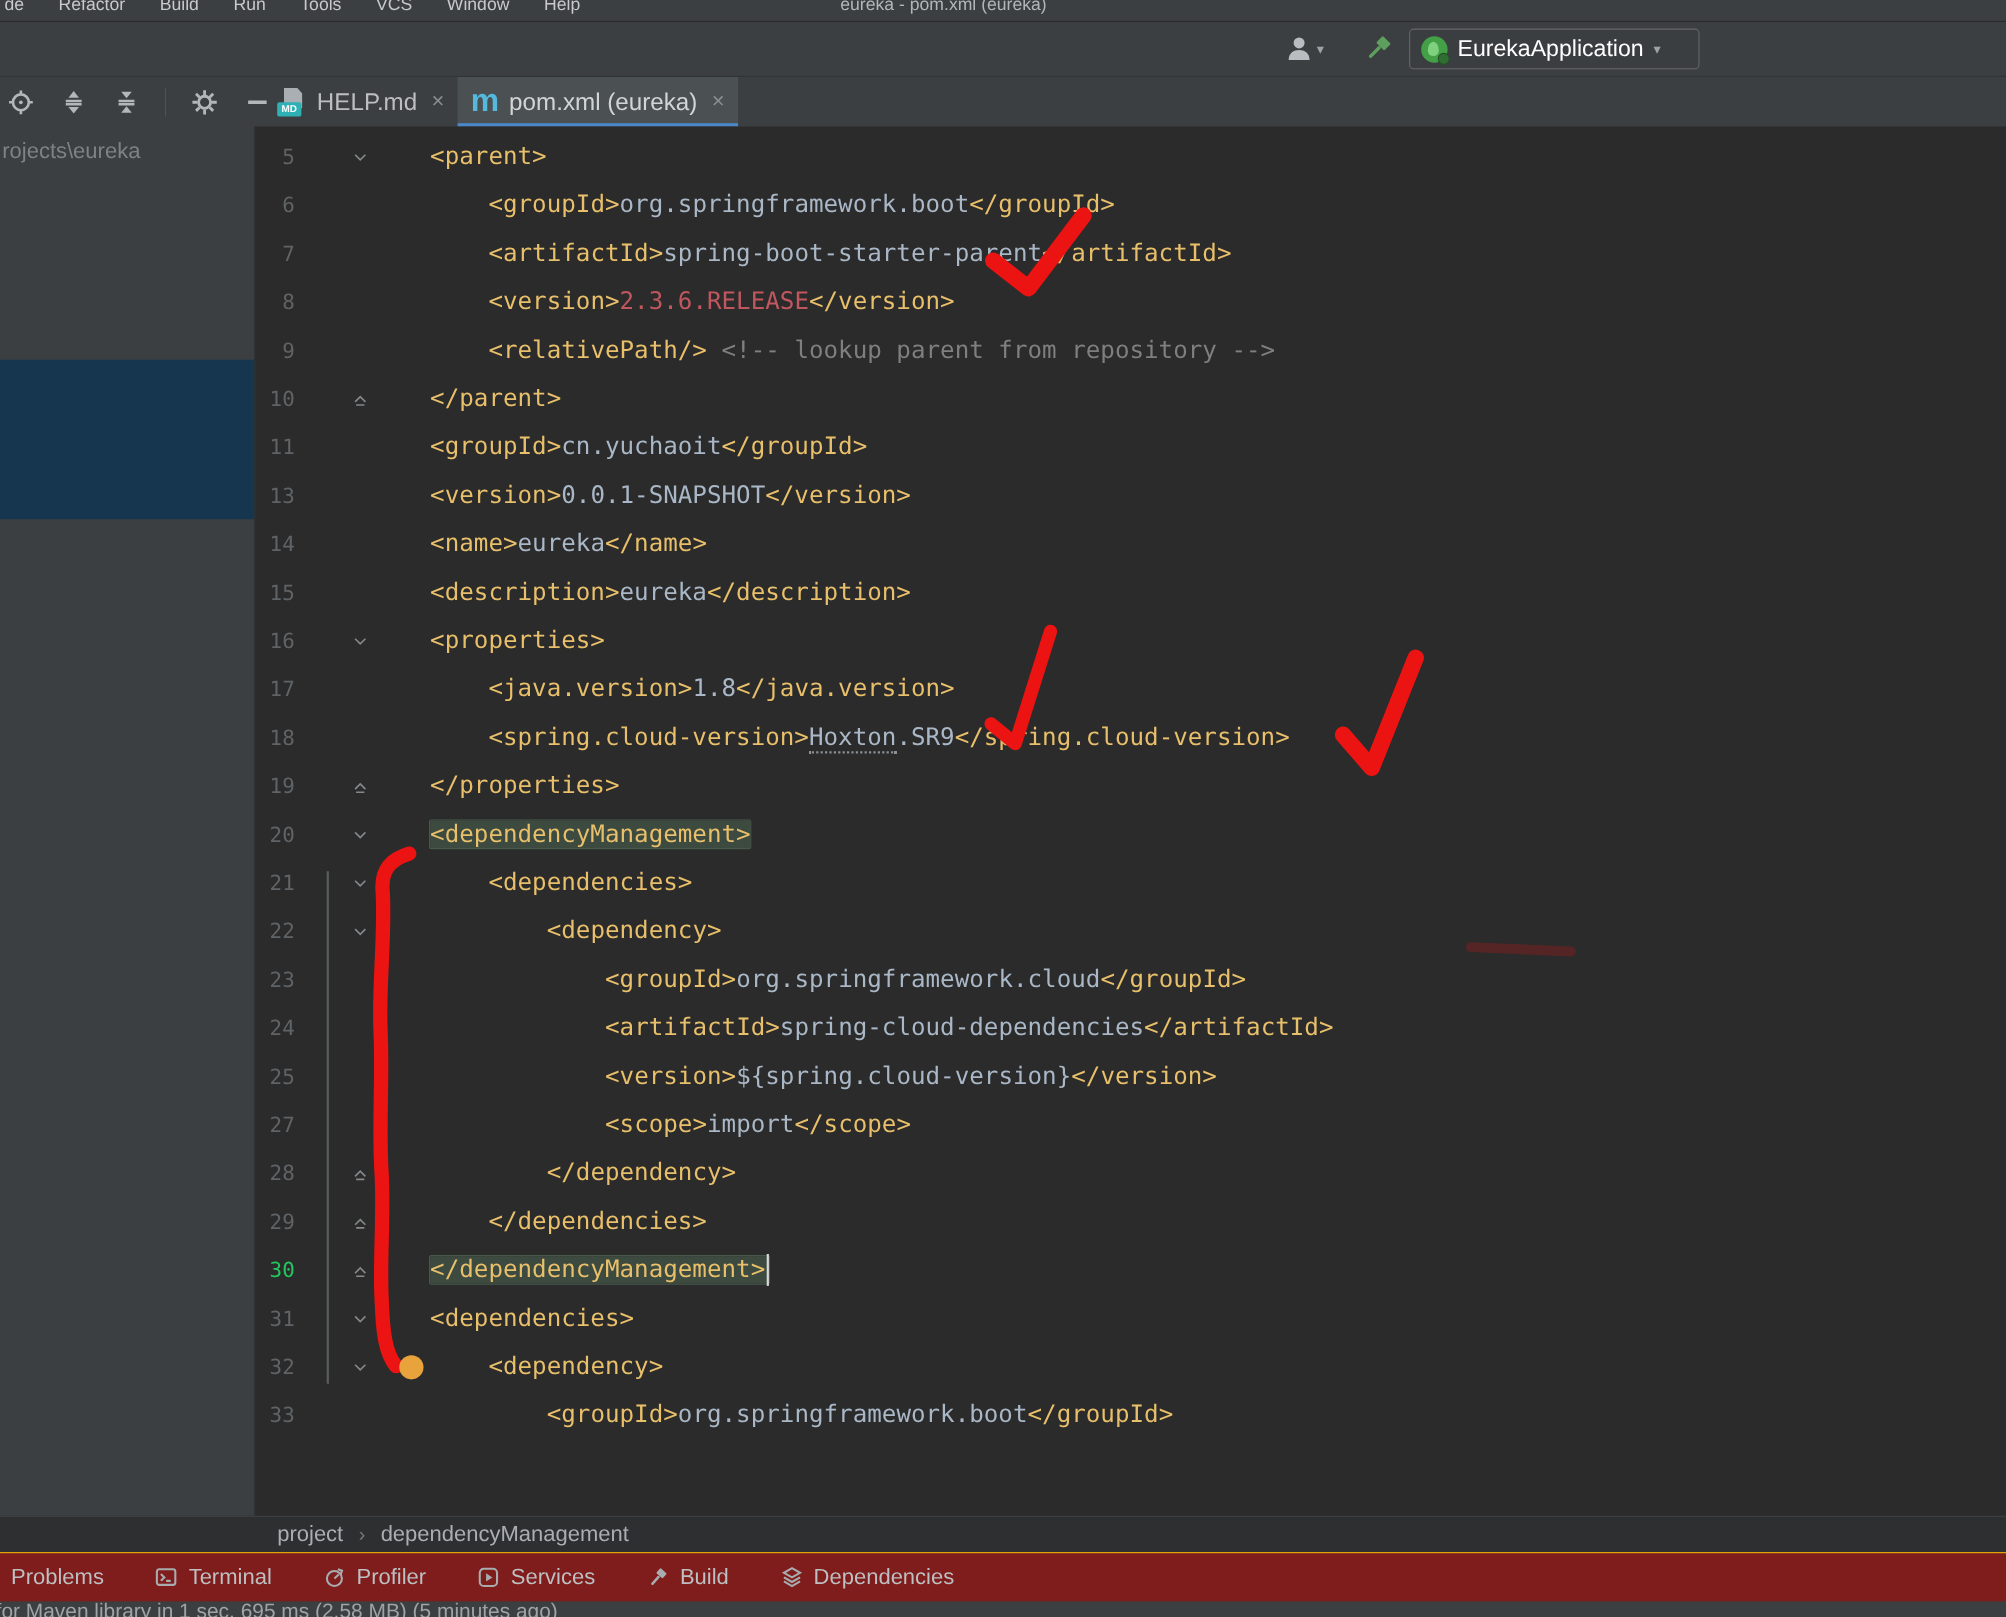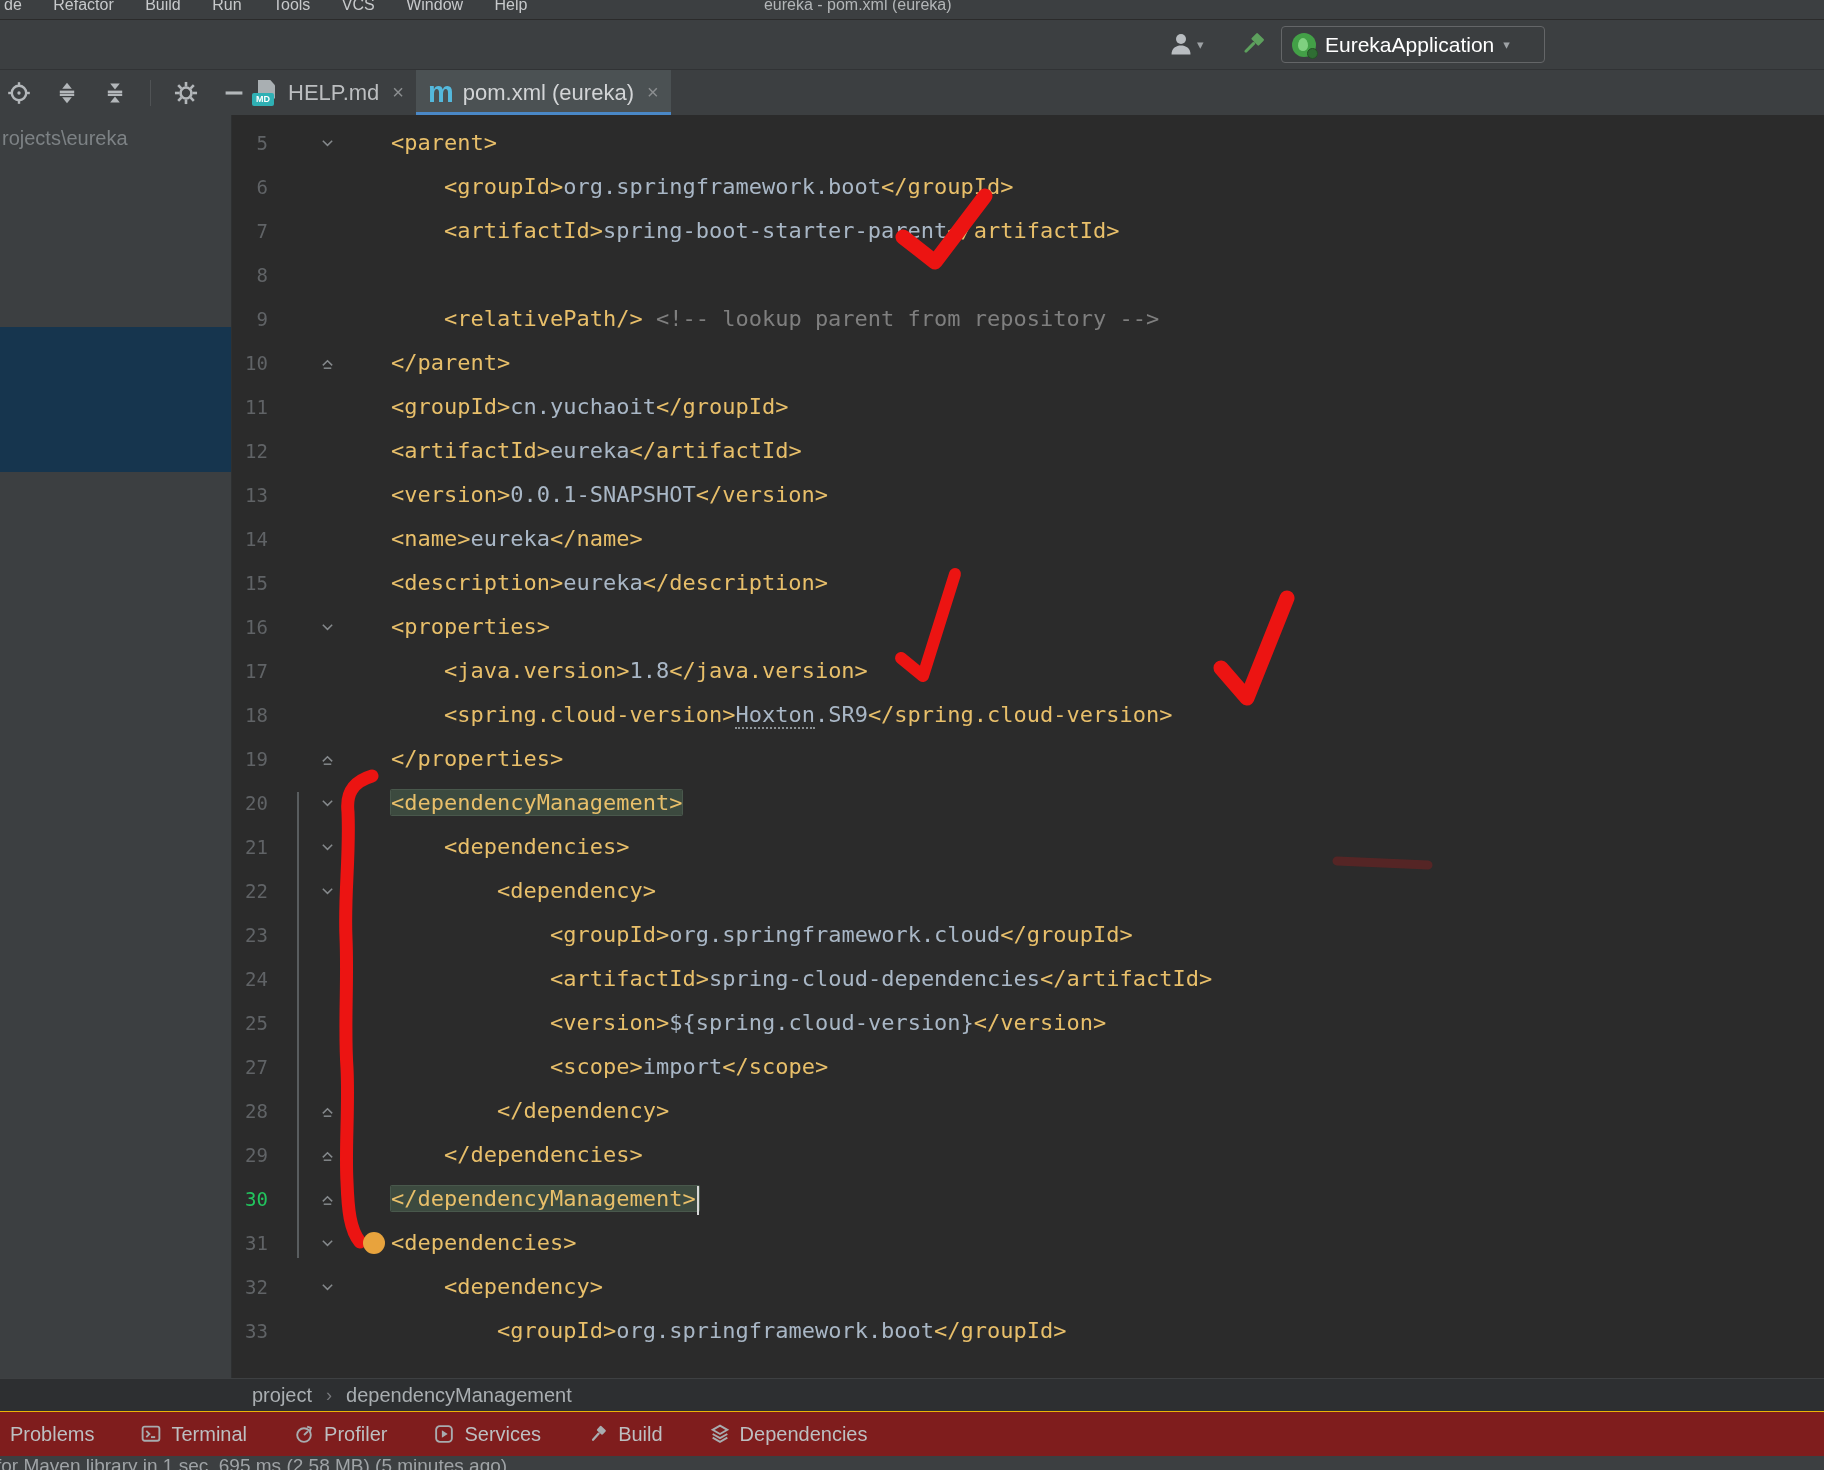--- a/index.html
+++ b/index.html
@@ -191,28 +191,27 @@
     <div class="proj-selection"></div>
   </div>
 
   <div class="editor">
     <div id="editor-code">
         <div class="line"><span class="ln">5</span><span class="fold"><svg viewBox="0 0 16 16" width="15" height="15">
               <polyline points="3,5 8,10 13,5"></polyline>
             </svg></span><span class="code" style="padding-left: 0px;"><span class="sg-tag">&lt;parent&gt;</span></span></div>
         <div class="line"><span class="ln">6</span><span class="fold"></span><span class="code" style="padding-left: 53px;"><span class="sg-tag">&lt;groupId&gt;</span><span class="sg-txt">org.springframework.boot</span><span class="sg-tag">&lt;/groupId&gt;</span></span></div>
         <div class="line"><span class="ln">7</span><span class="fold"></span><span class="code" style="padding-left: 53px;"><span class="sg-tag">&lt;artifactId&gt;</span><span class="sg-txt">spring-boot-starter-parent</span><span class="sg-tag">&lt;/artifactId&gt;</span></span></div>
-        <div class="line"><span class="ln">8</span><span class="fold"></span></div>
+        <div class="line"><span class="ln">8</span><span class="fold"></span><span class="code" style="padding-left: 53px;"><span class="sg-tag">&lt;version&gt;</span><span class="sg-err">2.3.6.RELEASE</span><span class="sg-tag">&lt;/version&gt;</span></span></div>
         <div class="line"><span class="ln">9</span><span class="fold"></span><span class="code" style="padding-left: 53px;"><span class="sg-tag">&lt;relativePath/&gt;</span><span class="sg-txt"> </span><span class="sg-cmt">&lt;!-- lookup parent from repository --&gt;</span></span></div>
         <div class="line"><span class="ln">10</span><span class="fold"><svg viewBox="0 0 16 16" width="15" height="15">
               <polyline points="3,10 8,5 13,10"></polyline>
               <line x1="4" y1="13" x2="12" y2="13"></line>
             </svg></span><span class="code" style="padding-left: 0px;"><span class="sg-tag">&lt;/parent&gt;</span></span></div>
         <div class="line"><span class="ln">11</span><span class="fold"></span><span class="code" style="padding-left: 0px;"><span class="sg-tag">&lt;groupId&gt;</span><span class="sg-txt">cn.yuchaoit</span><span class="sg-tag">&lt;/groupId&gt;</span></span></div>
-        <div class="line"><span class="ln">12</span><span class="fold"></span><span class="code" style="padding-left: 0px;"><span class="sg-tag">&lt;artifactId&gt;</span><span class="sg-txt">eureka</span><span class="sg-tag">&lt;/artifactId&gt;</span></span></div>
         <div class="line"><span class="ln">13</span><span class="fold"></span><span class="code" style="padding-left: 0px;"><span class="sg-tag">&lt;version&gt;</span><span class="sg-txt">0.0.1-SNAPSHOT</span><span class="sg-tag">&lt;/version&gt;</span></span></div>
         <div class="line"><span class="ln">14</span><span class="fold"></span><span class="code" style="padding-left: 0px;"><span class="sg-tag">&lt;name&gt;</span><span class="sg-txt">eureka</span><span class="sg-tag">&lt;/name&gt;</span></span></div>
         <div class="line"><span class="ln">15</span><span class="fold"></span><span class="code" style="padding-left: 0px;"><span class="sg-tag">&lt;description&gt;</span><span class="sg-txt">eureka</span><span class="sg-tag">&lt;/description&gt;</span></span></div>
         <div class="line"><span class="ln">16</span><span class="fold"><svg viewBox="0 0 16 16" width="15" height="15">
               <polyline points="3,5 8,10 13,5"></polyline>
             </svg></span><span class="code" style="padding-left: 0px;"><span class="sg-tag">&lt;properties&gt;</span></span></div>
         <div class="line"><span class="ln">17</span><span class="fold"></span><span class="code" style="padding-left: 53px;"><span class="sg-tag">&lt;java.version&gt;</span><span class="sg-txt">1.8</span><span class="sg-tag">&lt;/java.version&gt;</span></span></div>
         <div class="line"><span class="ln">18</span><span class="fold"></span><span class="code" style="padding-left: 53px;"><span class="sg-tag">&lt;spring.cloud-version&gt;</span><span class="sg-typo">Hoxton</span><span class="sg-txt">.SR9</span><span class="sg-tag">&lt;/spring.cloud-version&gt;</span></span></div>
         <div class="line"><span class="ln">19</span><span class="fold"><svg viewBox="0 0 16 16" width="15" height="15">
               <polyline points="3,10 8,5 13,10"></polyline>

